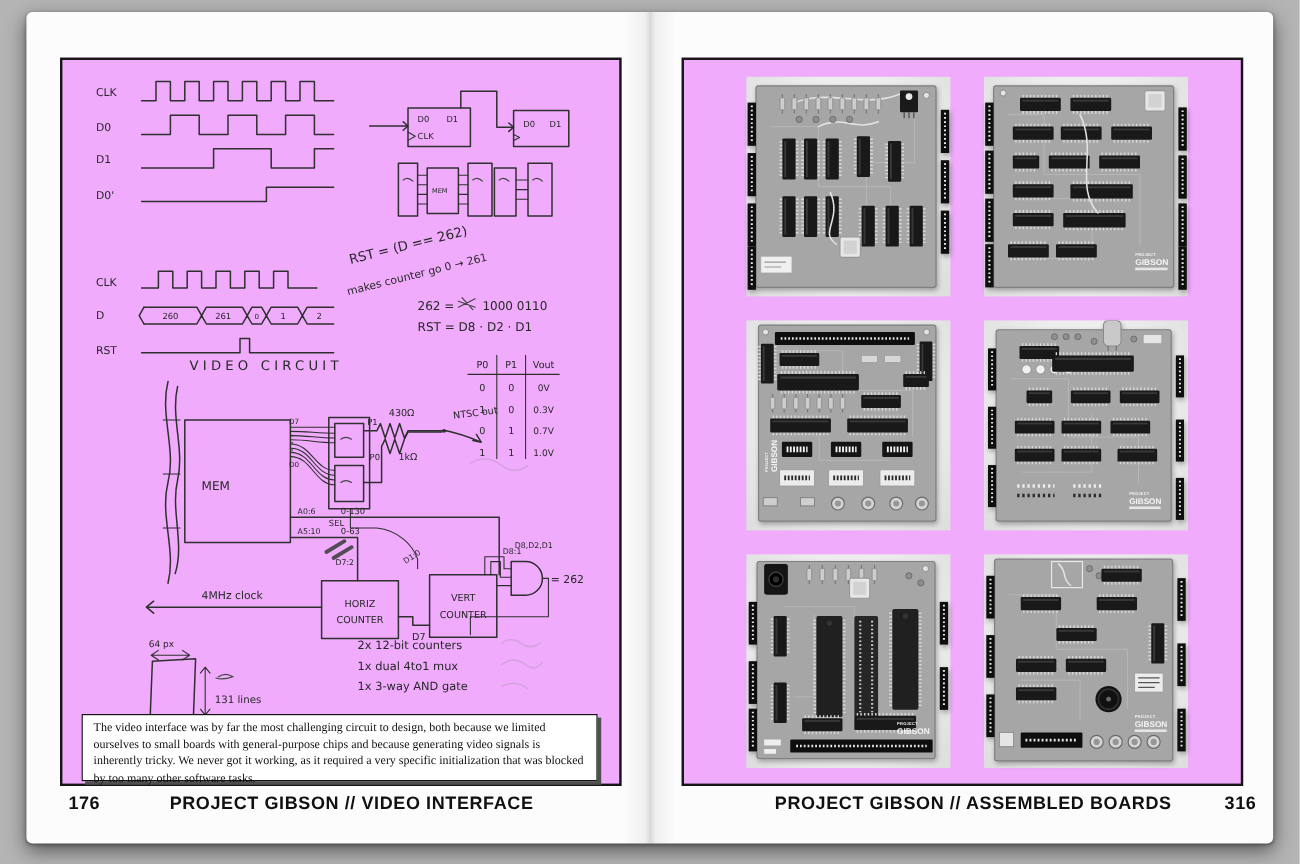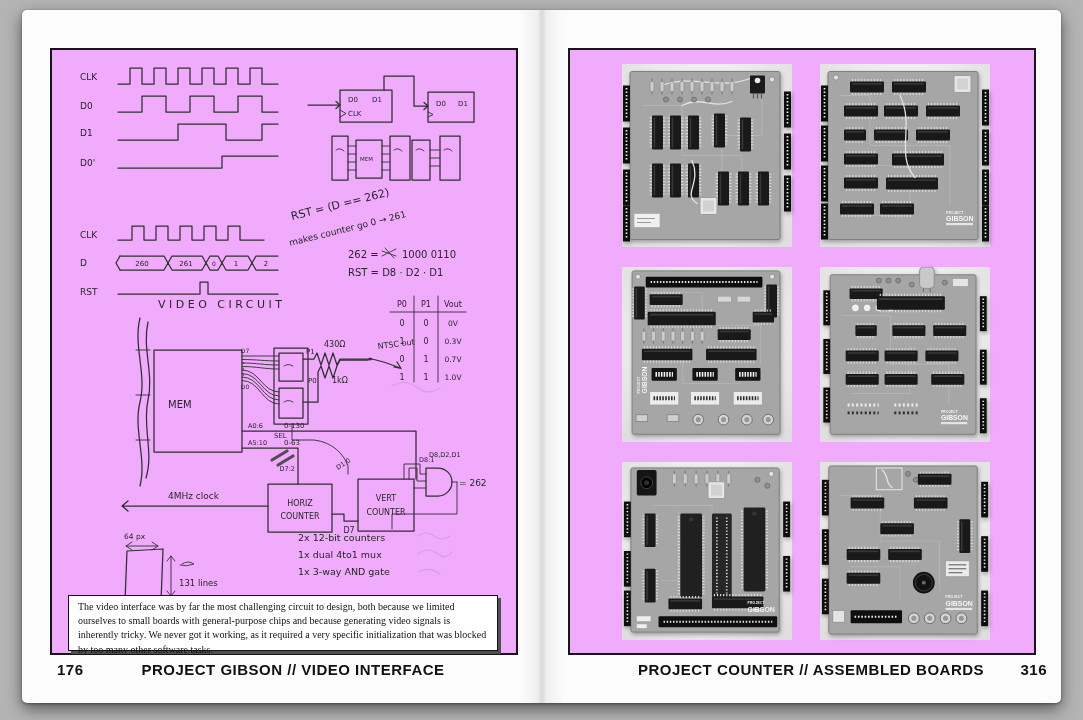--- a/index.html
+++ b/index.html
@@ -582,19 +582,19 @@
             <text class="silkA">PROJECT</text>
             <text class="silkB" y="7.5">GIBSON</text>
             <rect y="9.5" width="27" height="2.2" fill="#f0f0f0" opacity=".85"></rect>
           </g>
         </svg>
       </div>
 
     </div>
 
     <div class="footer" style="left:27px;">
-      <span class="title">PROJECT COUNTER // ASSEMBLED BOARDS</span>
+      <span class="title">PROJECT GIBSON // ASSEMBLED BOARDS</span>
       <span class="num">316</span>
     </div>
   </div>
 
   <div class="spine"></div>
 </div>
 
 </body></html>

